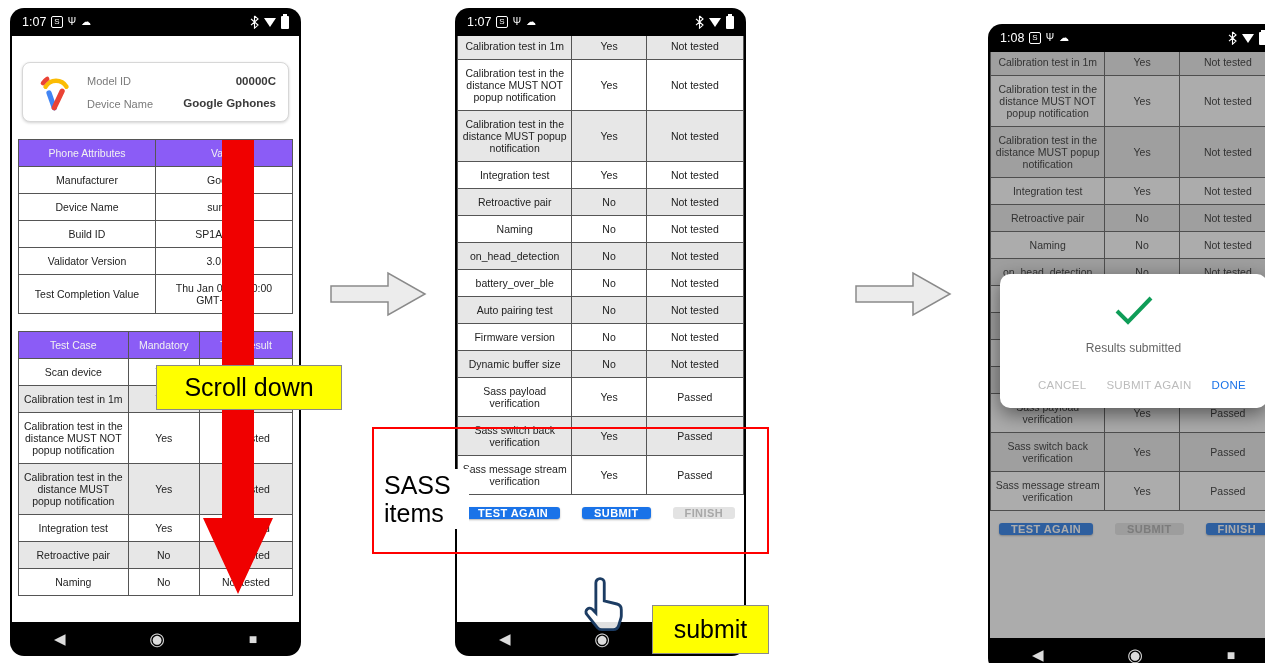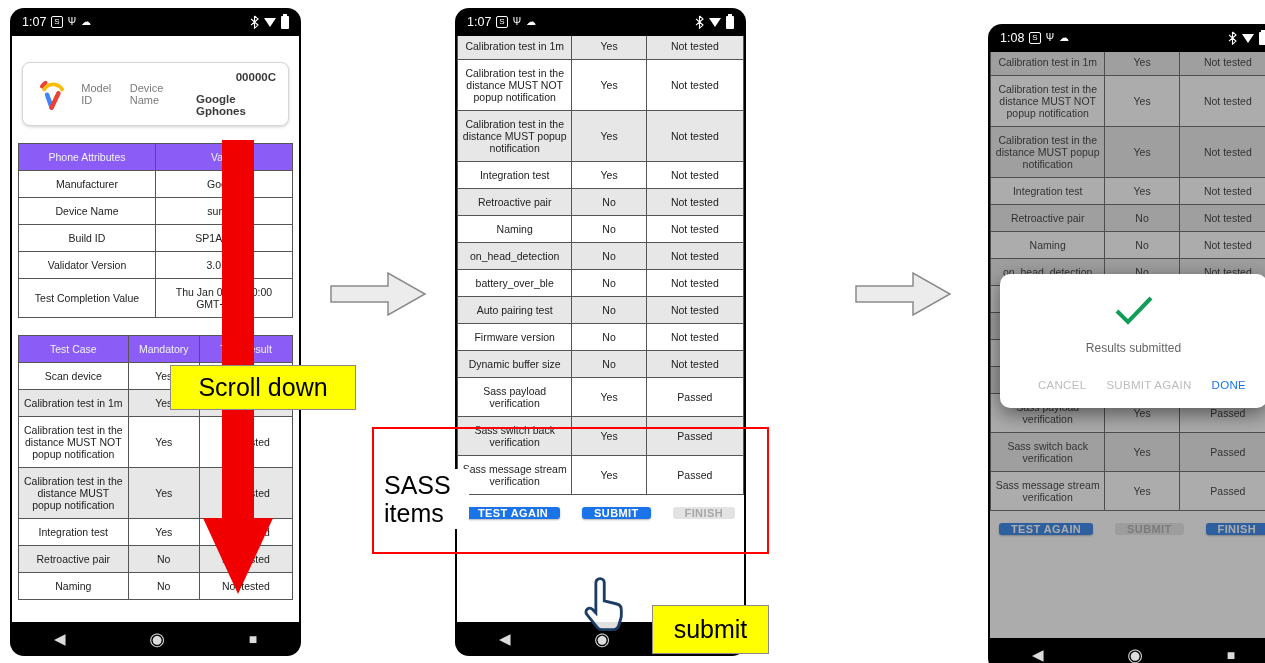--- a/index.html
+++ b/index.html
@@ -25,21 +25,21 @@
 
   .screen { flex:1 1 auto; background:#fff; position:relative; overflow:hidden; }
 
   .navbar { height:34px; flex:0 0 auto; display:flex; align-items:center; justify-content:space-around;
             color:#dcdcdc; }
   .nav-back { font-size:15px; } .nav-home { font-size:18px; } .nav-recents { font-size:14px; }
 
   
   .device-card { margin:26px 10px 0; border:1px solid #d7d7d7; border-radius:8px; background:#fff;
                  box-shadow:0 1px 3px rgba(0,0,0,.18); padding:8px 12px; display:flex; align-items:center; gap:10px; }
-  .card-labels { display:flex; flex-direction:row; gap:11px; color:#7a7a7a; font-size:11px; }
+  .card-labels { display:flex; flex-direction:column; gap:11px; color:#7a7a7a; font-size:11px; }
   .card-values { margin-left:auto; display:flex; flex-direction:column; gap:10px; align-items:flex-end;
                  font-size:11.5px; font-weight:bold; color:#3a3a3a; }
 
   
   .tbl { border-collapse:collapse; width:calc(100% - 12px); margin:17px 6px 0; font-size:10.5px;
          color:#222; table-layout:fixed; background:#fff; }
   .tbl th, .tbl td { border:1px solid #555; padding:7px 3px; text-align:center; vertical-align:middle;
                      word-wrap:break-word; }
   .tbl th { background:#8b5cf6; color:#f2f2f2; font-weight:normal; }
   .attr-tbl th:nth-child(1), .attr-tbl td:nth-child(1) { width:50%; }
@@ -67,21 +67,21 @@
   .dbtn { background:none; border:none; font-family:inherit; font-weight:normal; font-size:11.5px;
           letter-spacing:.3px; padding:9px 5px; cursor:pointer; }
   .dbtn.muted { color:#bcbcbc; } .dbtn.accent { color:#1a73e8; }
 
   
   .red-arrow { position:absolute; left:202px; top:140px; z-index:10; }
   .gray-arrow { position:absolute; top:271px; z-index:5; }
   .arrow-1 { left:330px; } .arrow-2 { left:855px; }
   .yellow-label { position:absolute; background:#ffff00; border:1px solid #8a8a8a; color:#000;
                   z-index:12; display:flex; align-items:center; justify-content:center; }
-  .scroll-label { left:170px; top:365px; width:186px; height:45px; font-size:25px; }
+  .scroll-label { left:156px; top:365px; width:186px; height:45px; font-size:25px; }
   .submit-label { left:652px; top:605px; width:117px; height:49px; font-size:25px; }
   .sass-box { position:absolute; left:372px; top:427px; width:397px; height:127px;
               border:2px solid #ff0000; z-index:10; }
   .sass-label { position:absolute; left:381px; top:469px; z-index:11; background:#fff; color:#000;
                 font-size:25px; line-height:1.12; width:88px; padding:2px 0 2px 3px; }
   .hand { position:absolute; left:573px; top:573px; z-index:11; }
 </style>
 </head>
 <body>
 

